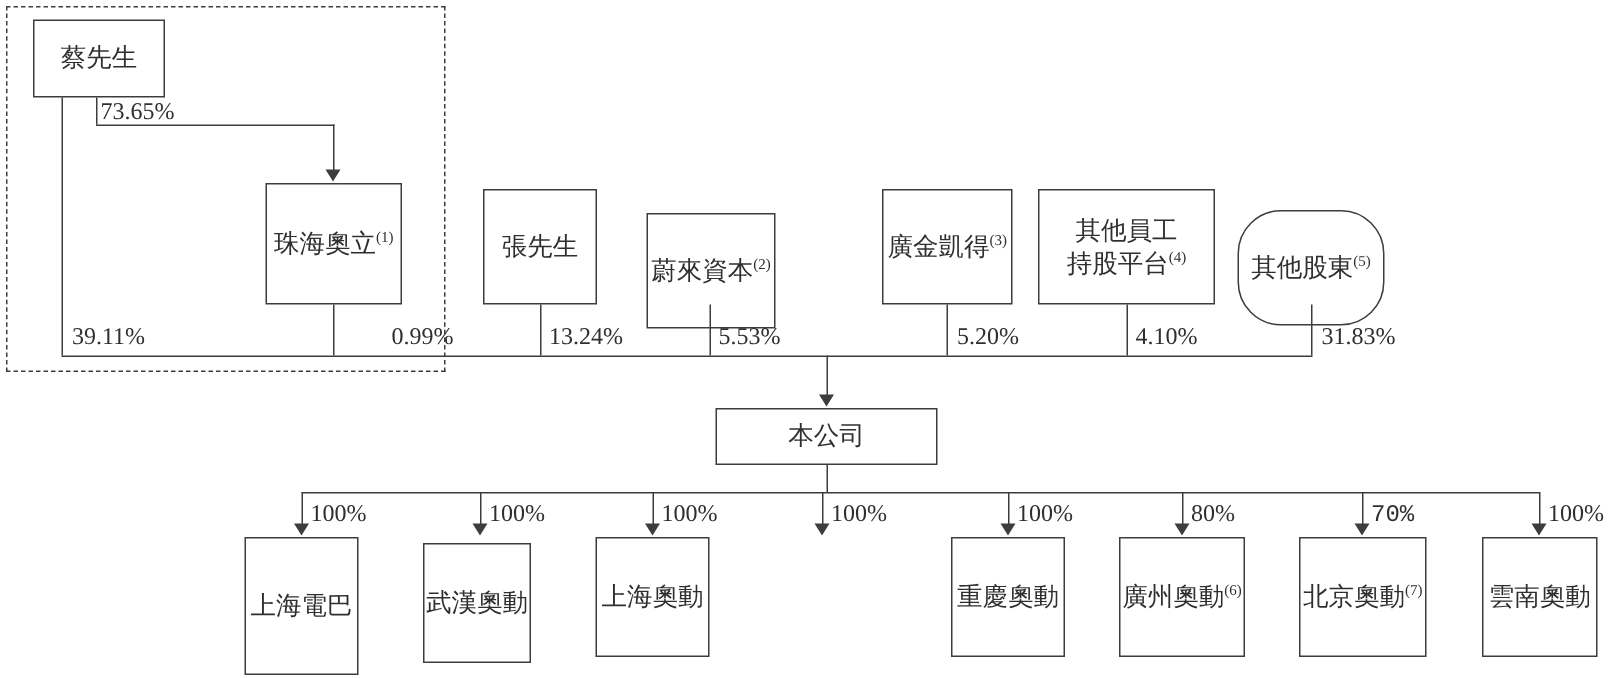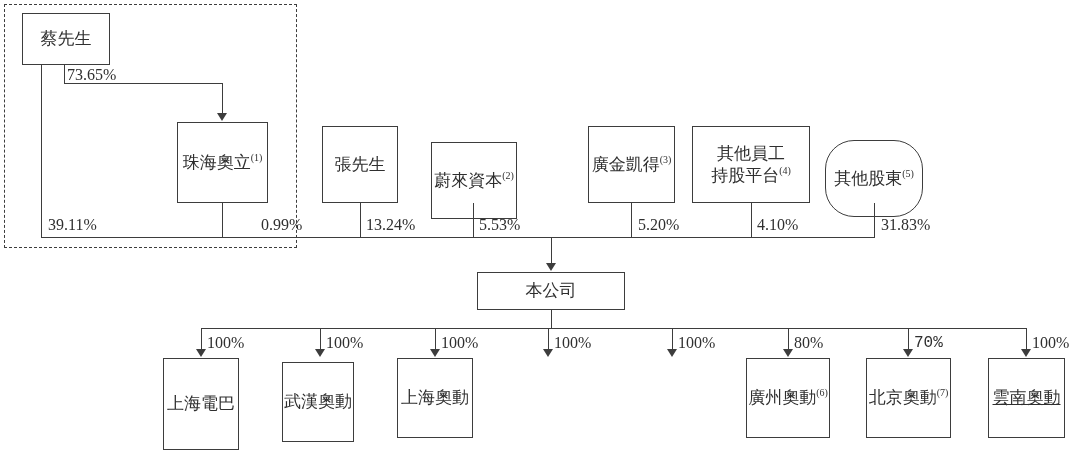--- a/index.html
+++ b/index.html
@@ -145,23 +145,26 @@
 
   <div class="node" style="left:163px;top:358px;width:76px;height:92px;">
     <span>上海電巴</span>
   </div>
   <div class="node" style="left:282px;top:362px;width:72px;height:80px;align-items:center;">
     <span>武漢奧動</span>
   </div>
   <div class="node" style="left:397px;top:358px;width:76px;height:80px;">
     <span>上海奧動</span>
   </div>
+  <div class="node" style="left:634px;top:358px;width:76px;height:80px;">
+    <span>重慶奧動</span>
+  </div>
   <div class="node" style="left:746px;top:358px;width:84px;height:80px;">
     <span><span>廣州奧動</span><sup>(6)</sup></span>
   </div>
   <div class="node" style="left:866px;top:358px;width:85px;height:80px;">
     <span><span>北京奧動</span><sup>(7)</sup></span>
   </div>
-  <div class="node" style="left:988px;top:358px;width:77px;height:80px;text-decoration:underline;">
+  <div class="node" style="left:988px;top:358px;width:77px;height:80px;">
     <span>雲南奧動</span>
   </div>
 
 </div>
 
 </body></html>

